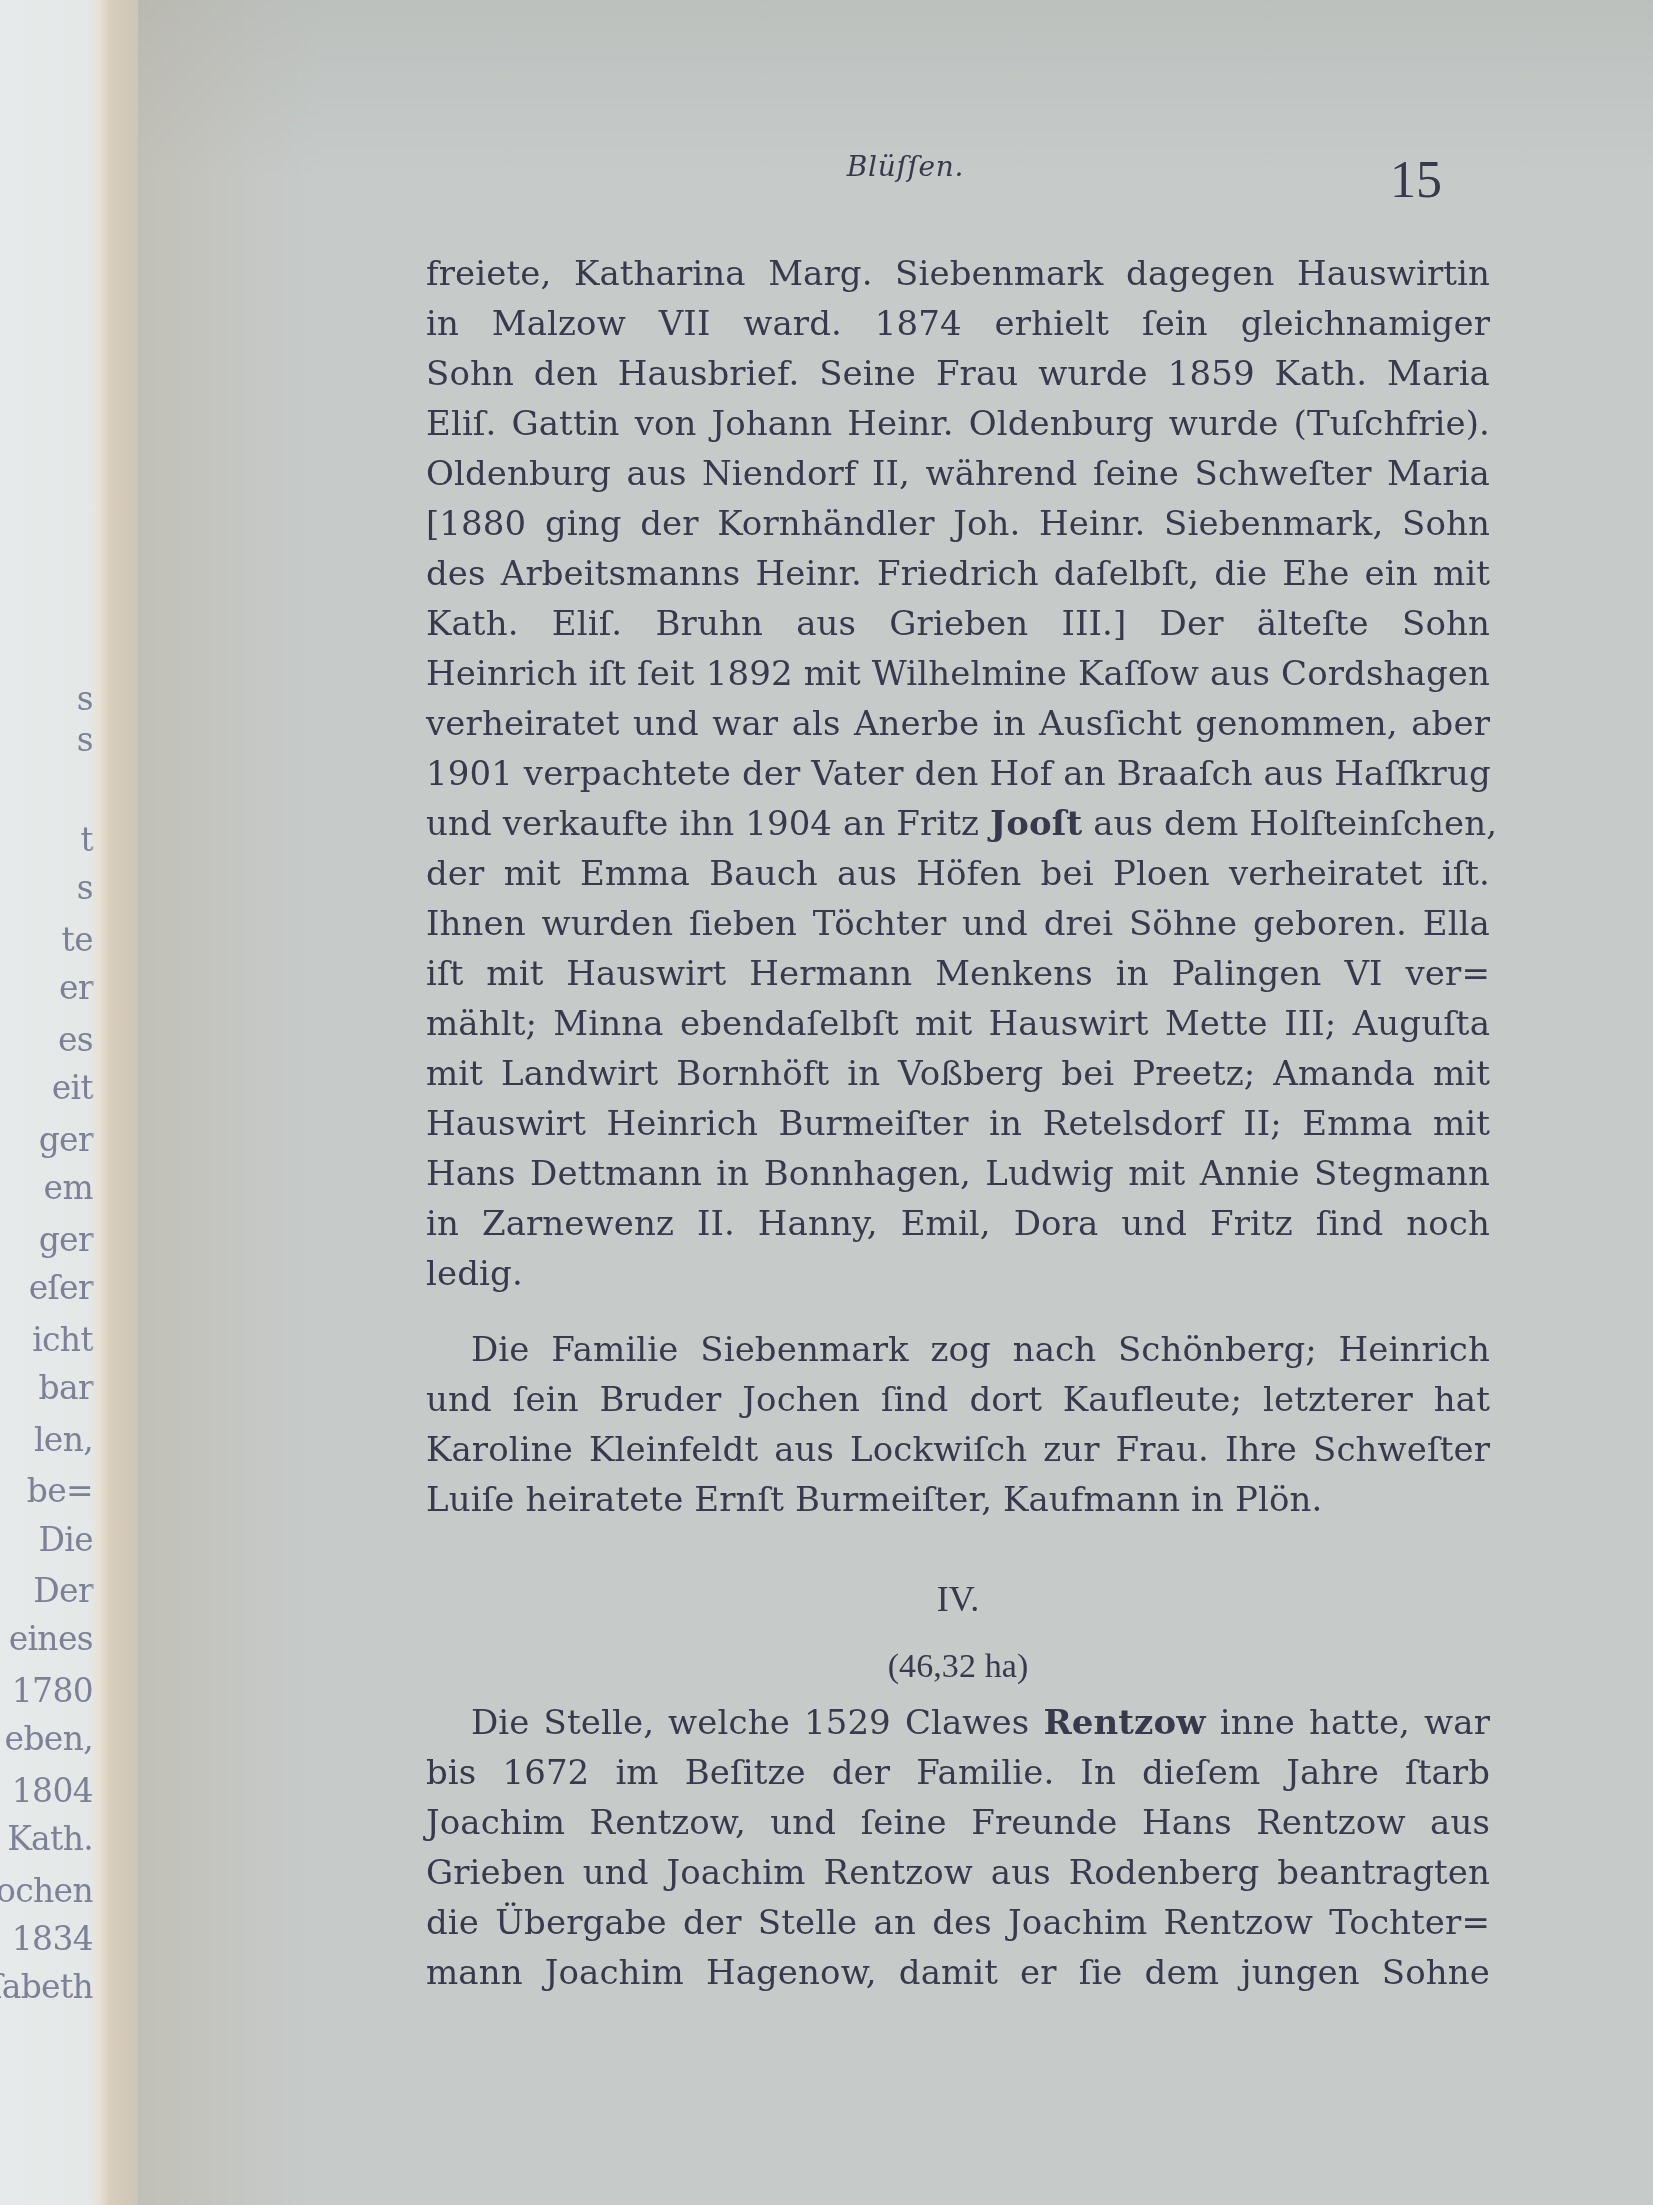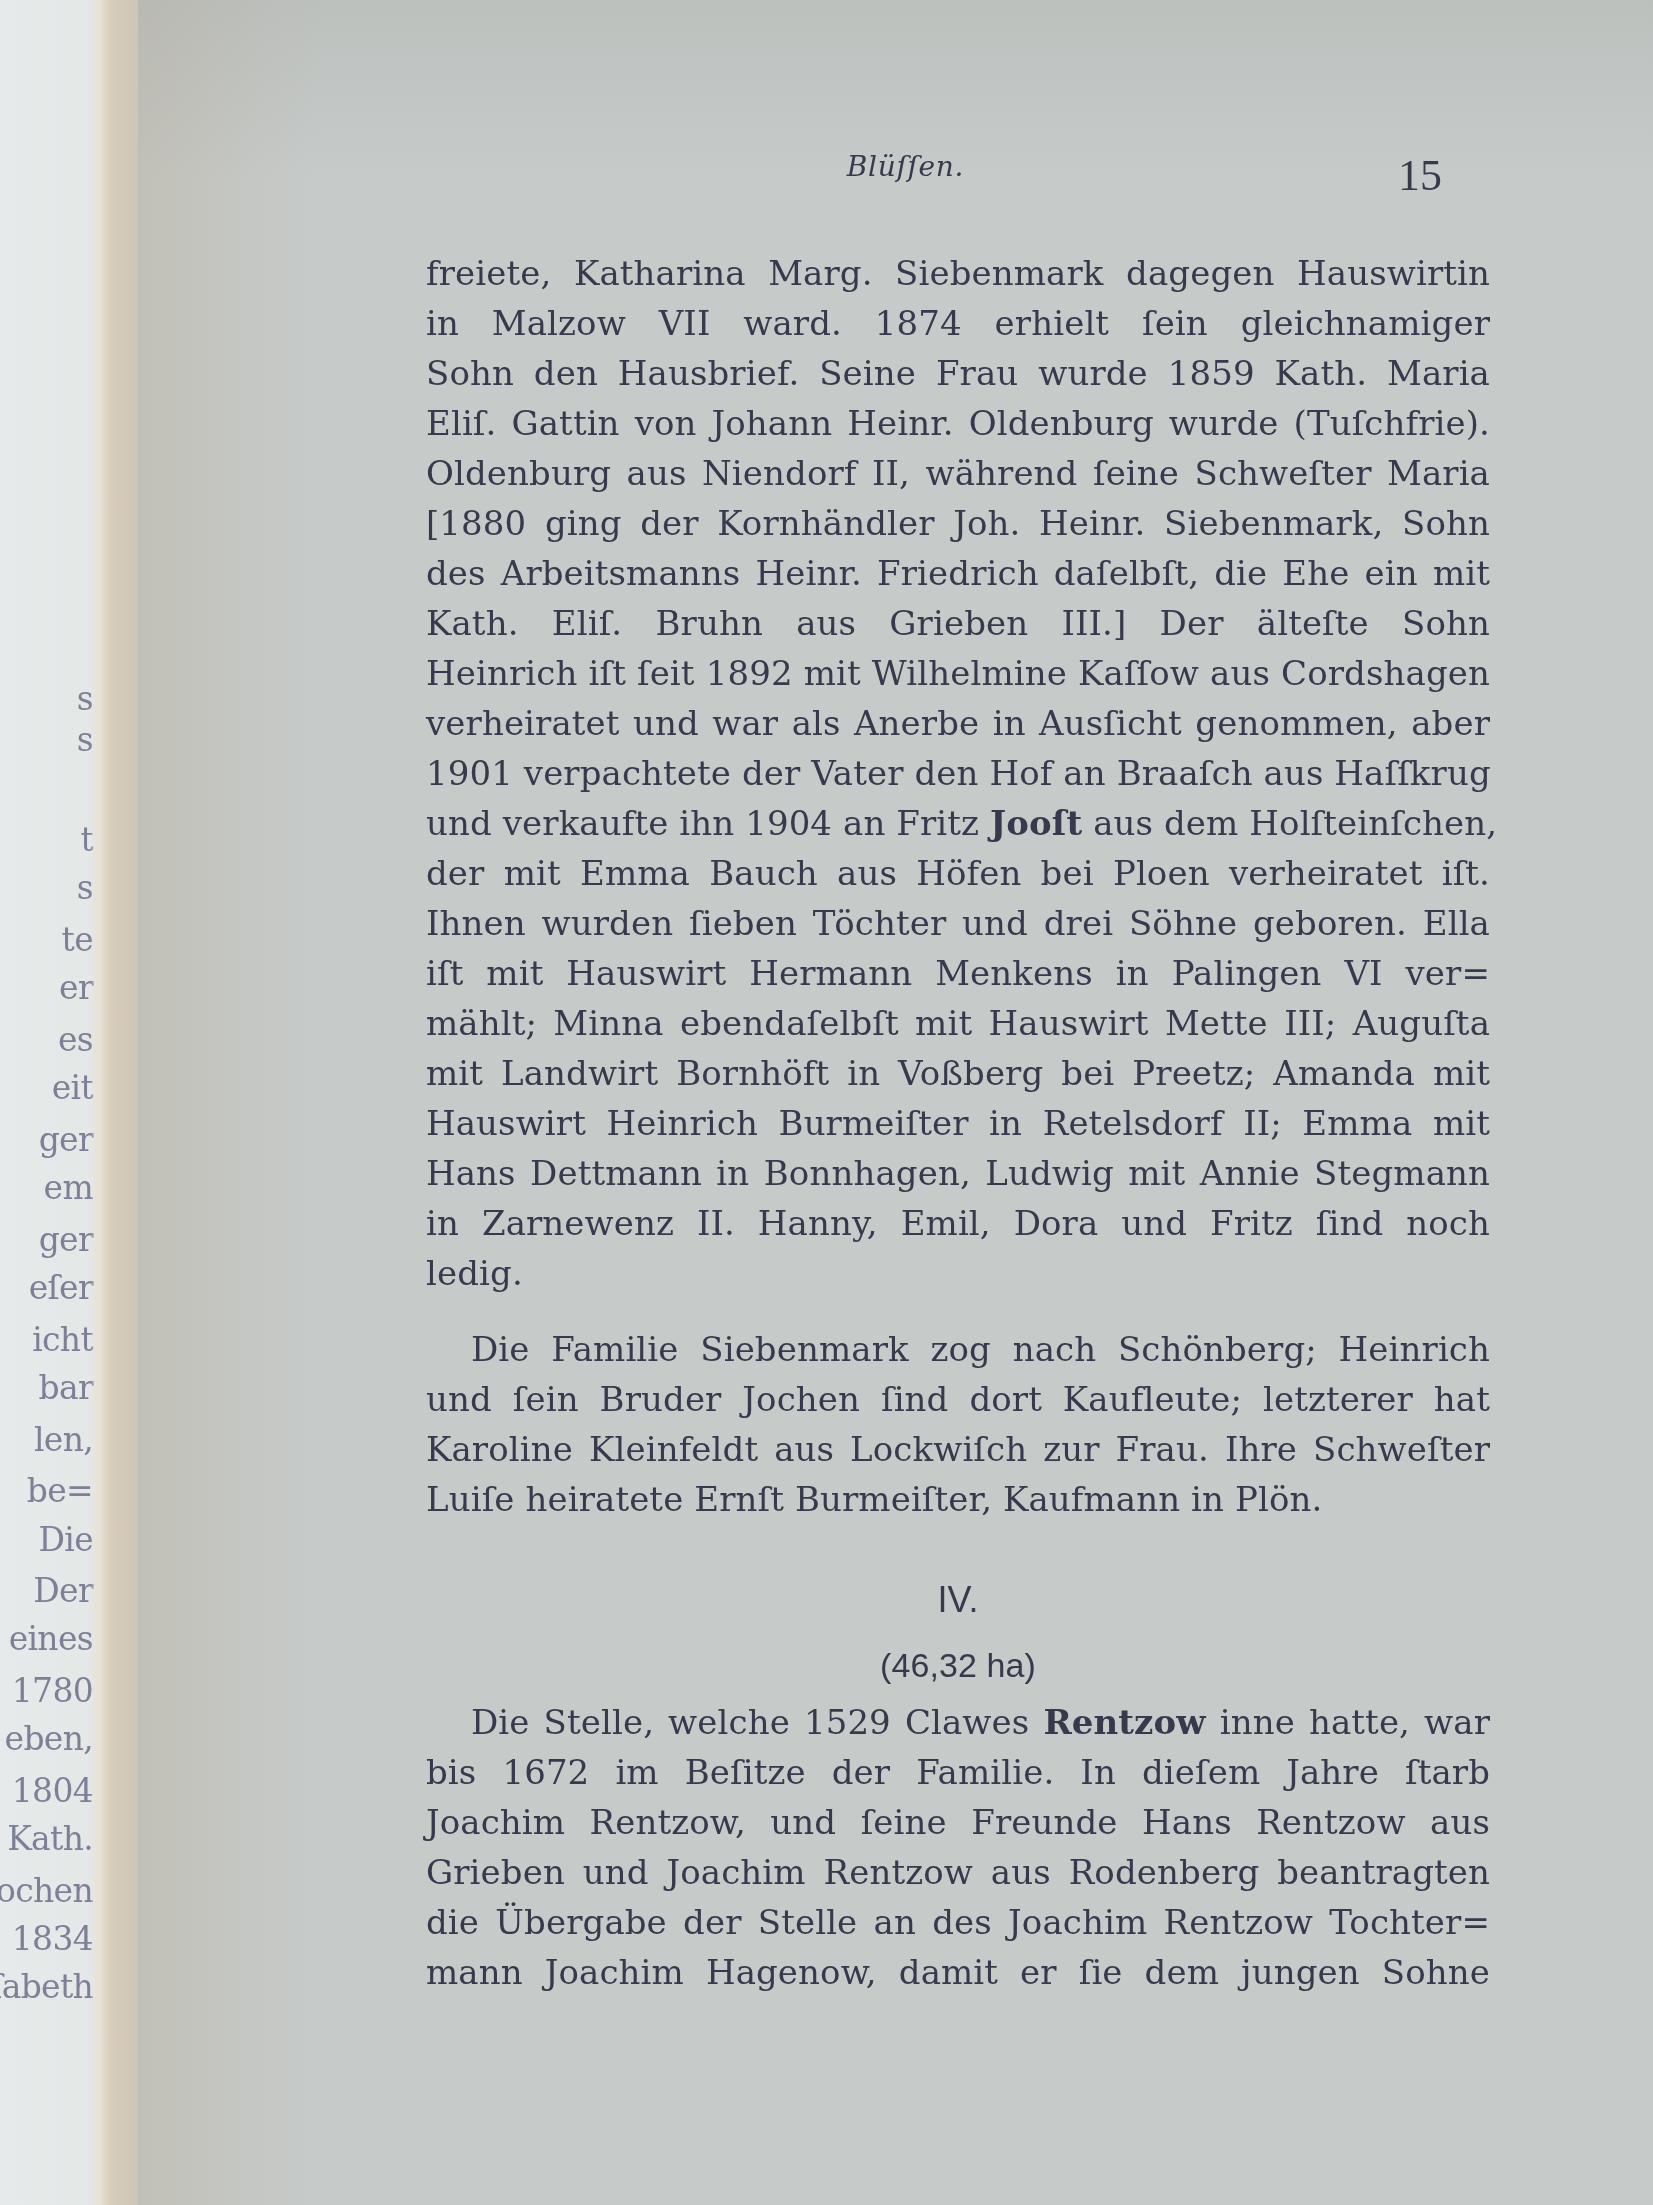--- a/index.html
+++ b/index.html
@@ -84,21 +84,21 @@
       text-align: center;
       font-family: "DejaVu Serif", serif;
       font-size: 28px;
       font-style: italic;
       letter-spacing: 0.7px;
     }
     .page-number {
       position: absolute;
       right: 0;
       font-family: "Liberation Serif", serif;
-      font-size: 44px;
+      font-size: 52px;
     }
     .text-block {
       position: absolute;
       left: 243px;
       top: 248px;
       width: 1064px;
       color: #38394c;
       font-family: "DejaVu Serif", serif;
       font-size: 34px;
       line-height: 50px;
@@ -118,21 +118,21 @@
     }
     .line.indent {
       padding-left: 45px;
     }
     .para-gap {
       height: 26px;
     }
     .heading {
       display: block;
       text-align: center;
-      font-family: Liberation Sans, sans-serif;
+      font-family: Liberation Serif, serif;
       font-size: 36px;
       height: 69px;
       line-height: 69px;
     }
     .heading.area {
       font-size: 34px;
       height: 63px;
       line-height: 63px;
     }
     .bold {

